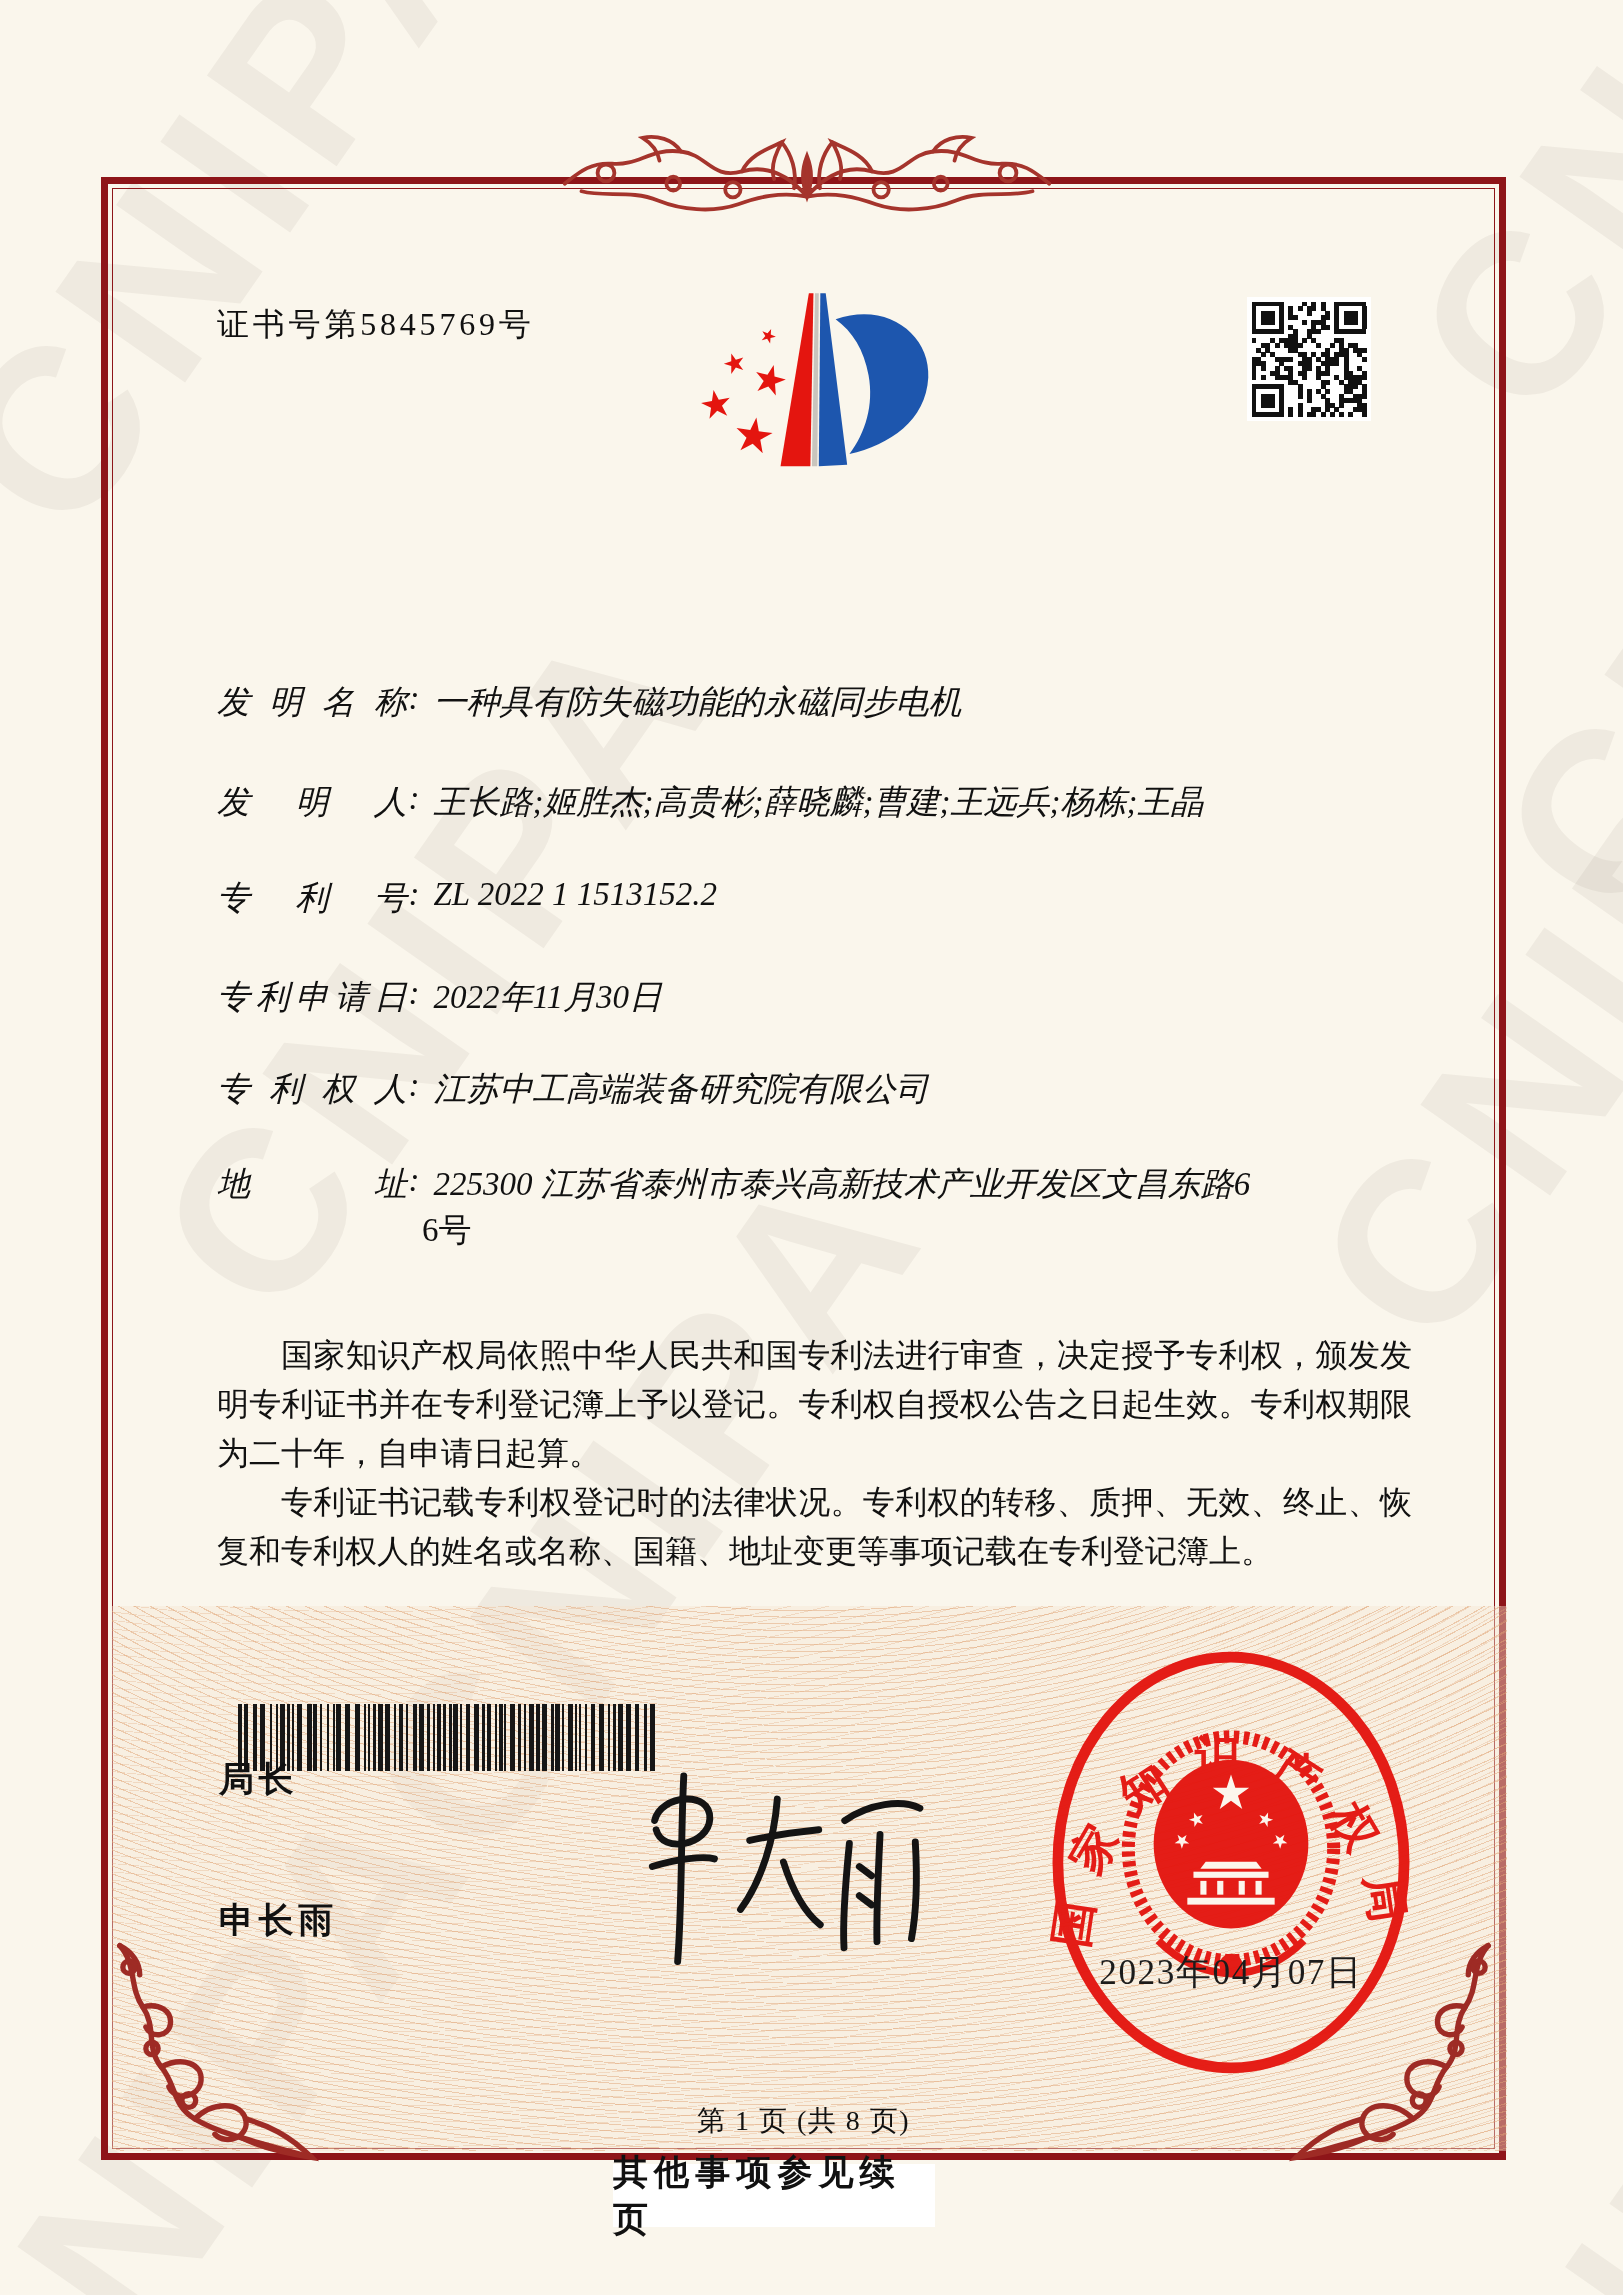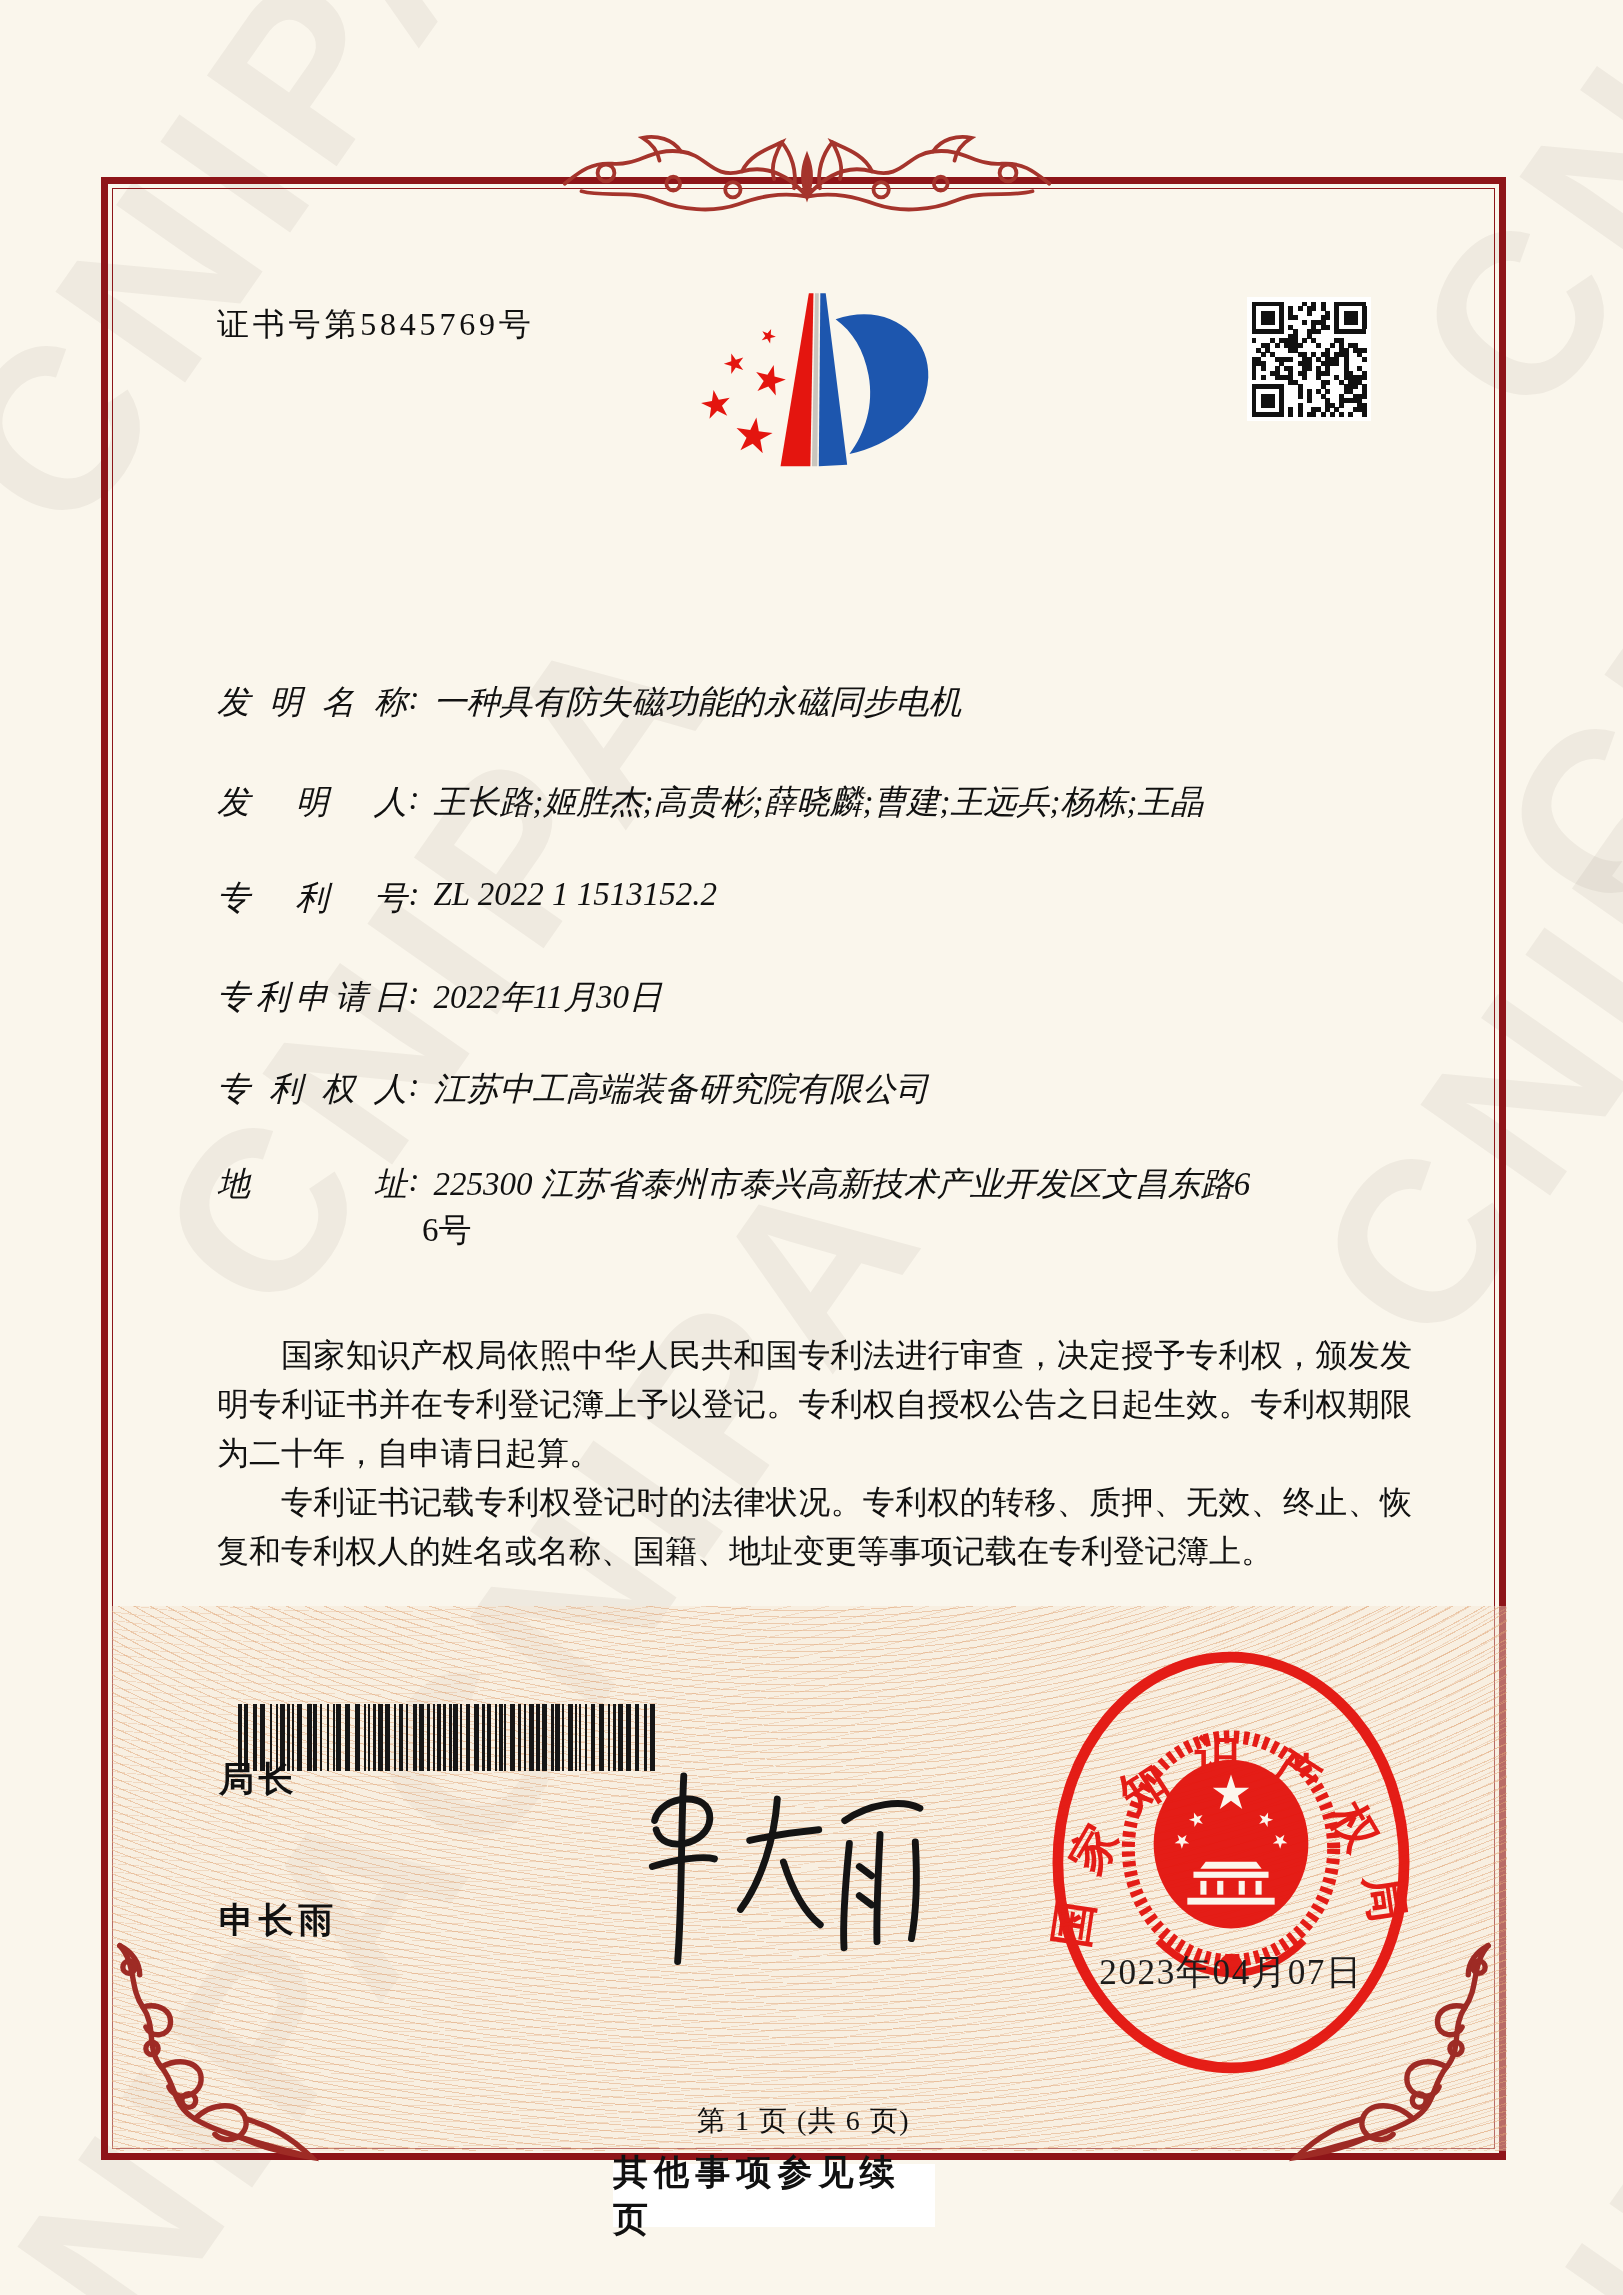--- a/index.html
+++ b/index.html
@@ -498,17 +498,17 @@
             <rect x="277" y="304" width="8" height="18"></rect>
           <rect x="188" y="326" width="114" height="9"></rect>
         </g>
         <circle cx="245" cy="414" r="15" fill="#e4150f"></circle>
         <path d="M150,382 C180,412 212,424 245,425 C278,424 310,412 340,382" fill="none" stroke="#e4150f" stroke-width="10"></path>
       </g>
       <text x="245" y="438" text-anchor="middle" font-size="46" fill="#141414" letter-spacing="2" class="seal-date">2023年04月07日</text>
     </g>
   </svg>
 
-  <div class="footer-page">第 1 页 (共 6 页)</div>
+  <div class="footer-page">第 1 页 (共 8 页)</div>
   <div class="cont-note">其他事项参见续页</div>
 
 </div>
 
 
 </body></html>

